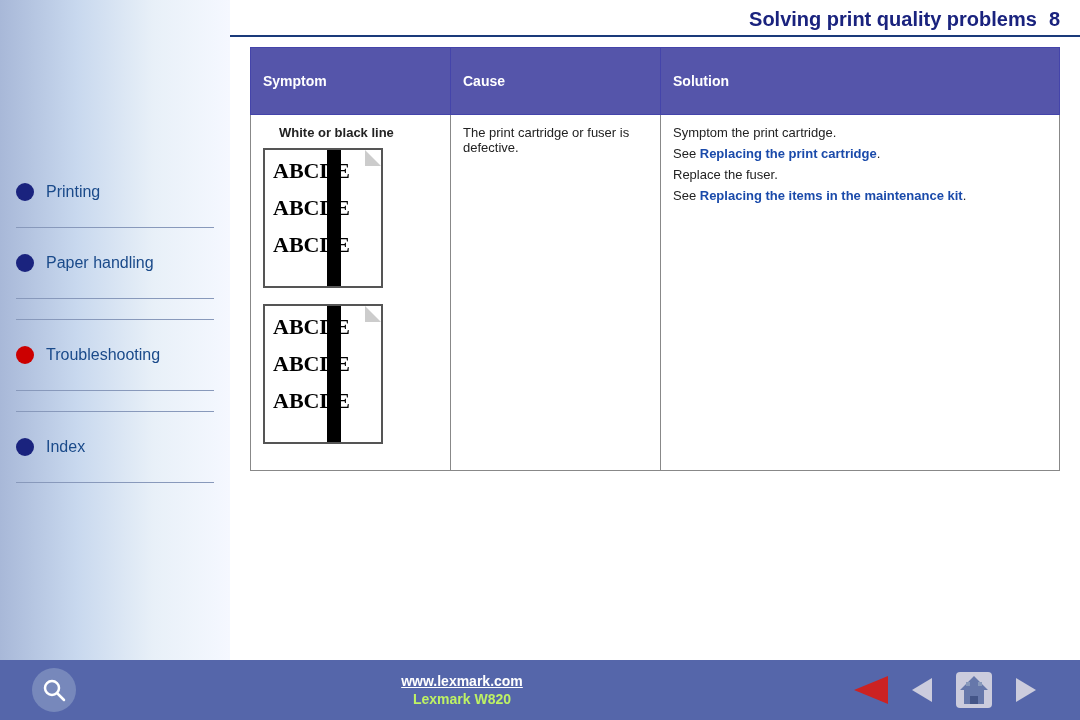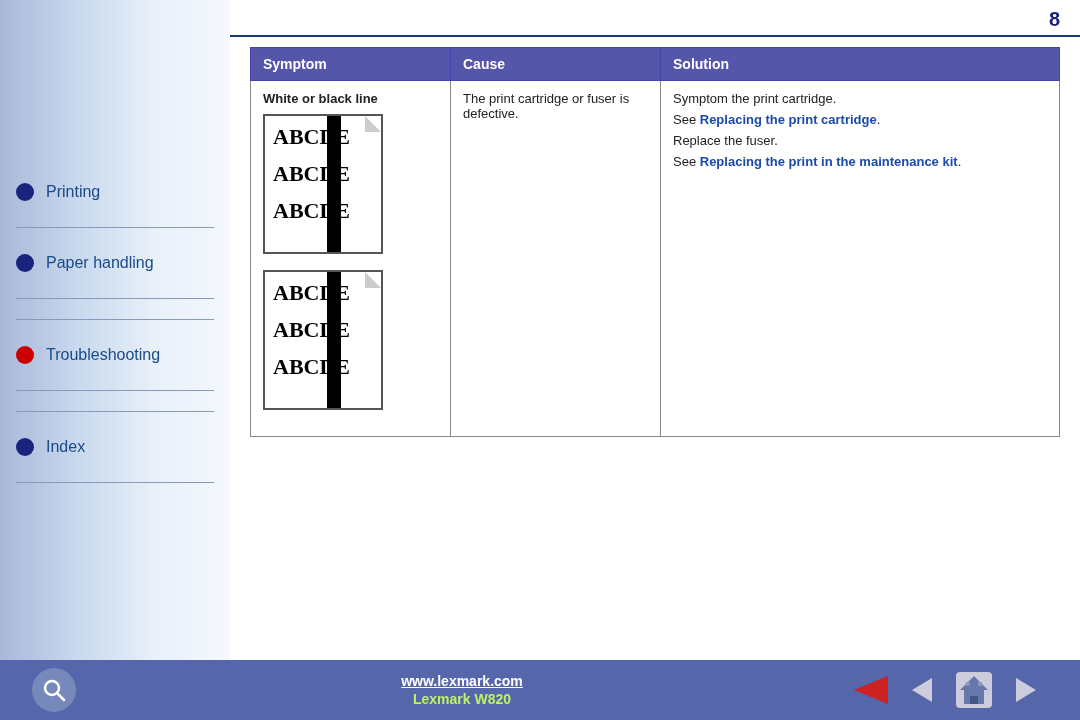--- a/index.html
+++ b/index.html
@@ -86,40 +86,41 @@
       overflow: auto;
     }
     .prob-table {
       width: 100%;
       border-collapse: collapse;
       border: 1px solid #555;
     }
     .prob-table th {
       background: #5555aa;
       color: #fff;
-      padding: 8px 12px;
+      padding: 25px 12px;
       text-align: left;
       font-size: 14px;
       border: 1px solid #4444aa;
     }
     .prob-table td {
       padding: 10px 12px;
       vertical-align: top;
       border: 1px solid #888;
       font-size: 13px;
       color: #222;
     }
     .symptom-col { width: 200px; }
     .cause-col { width: 210px; }
     .solution-col { width: auto; }
 
     .symptom-label {
       font-weight: bold;
       margin-bottom: 8px;
       font-size: 13px;
+      margin-left: 16px;
     }
 
     
     .doc-illustration {
       width: 120px;
       height: 140px;
       border: 2px solid #555;
       position: relative;
       background: #fff;
       margin-bottom: 16px;
@@ -244,20 +245,21 @@
     <div class="sidebar-divider"></div>
     <div class="sidebar-item">
       <div class="sidebar-dot"></div>
       <span class="sidebar-label">Index</span>
     </div>
     <div class="sidebar-divider"></div>
   </div>
 
   <div class="content">
     <div class="page-header">
+      <span class="page-title">Solving print quality problems</span>
       <span class="page-number">8</span>
     </div>
 
     <div class="content-body">
       <table class="prob-table">
         <thead>
           <tr>
             <th class="symptom-col">Symptom</th>
             <th class="cause-col">Cause</th>
             <th class="solution-col">Solution</th>
@@ -284,21 +286,21 @@
                 <div class="doc-black-bar"></div>
               </div>
             </td>
             <td>
               <span class="solution-text">The print cartridge or fuser is defective.</span>
             </td>
             <td>
               <p class="solution-text">Symptom the print cartridge.</p>
               <p class="solution-text">See <a class="solution-link">Replacing the print cartridge</a>.</p>
               <p class="solution-text">Replace the fuser.</p>
-              <p class="solution-text">See <a class="solution-link">Replacing the print in the maintenance kit</a>.</p>
+              <p class="solution-text">See <a class="solution-link">Replacing the items in the maintenance kit</a>.</p>
             </td>
           </tr>
         </tbody>
       </table>
     </div>
   </div>
 </div>
 
 <div class="footer">
   <div class="footer-left">

